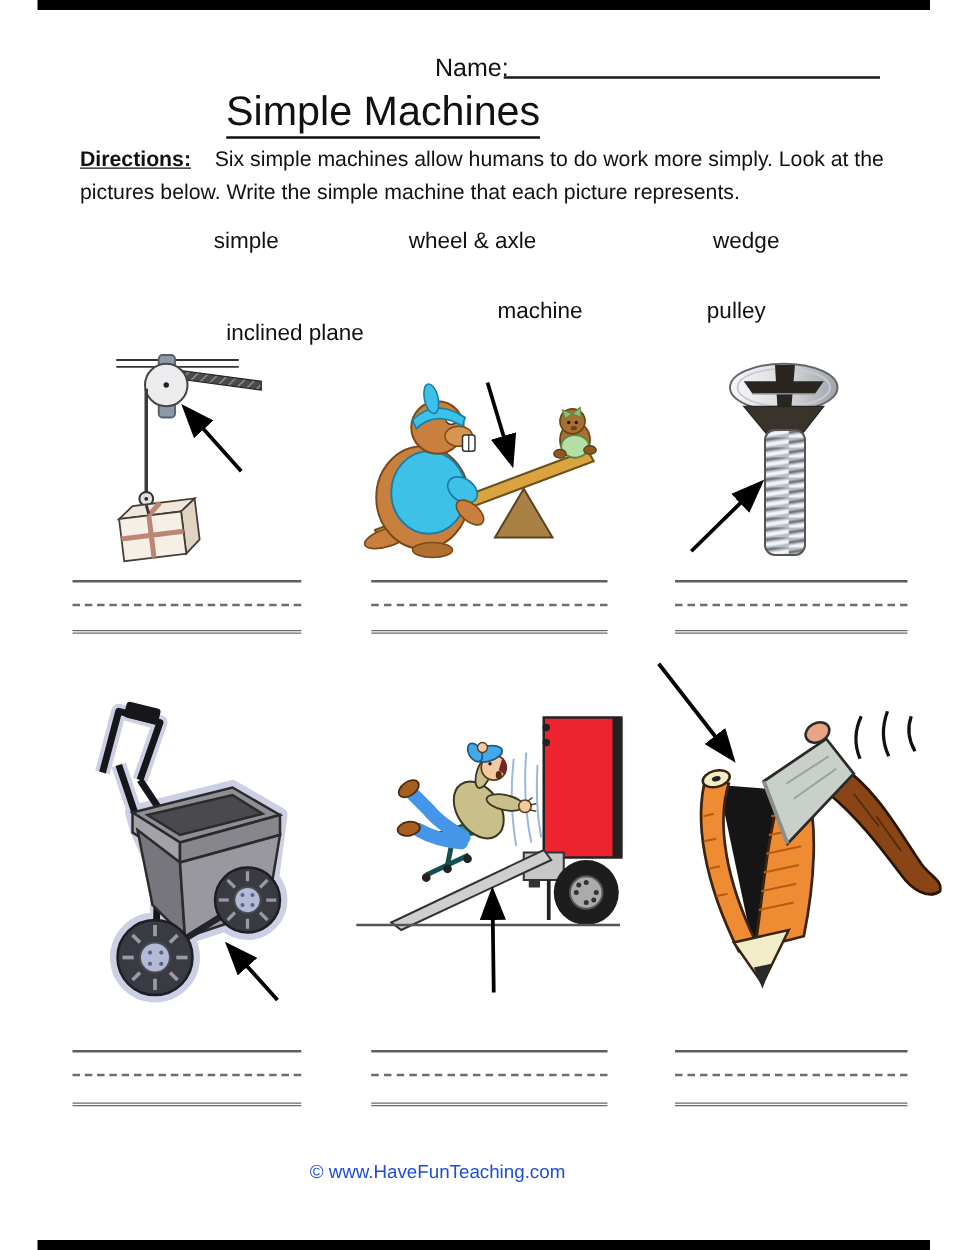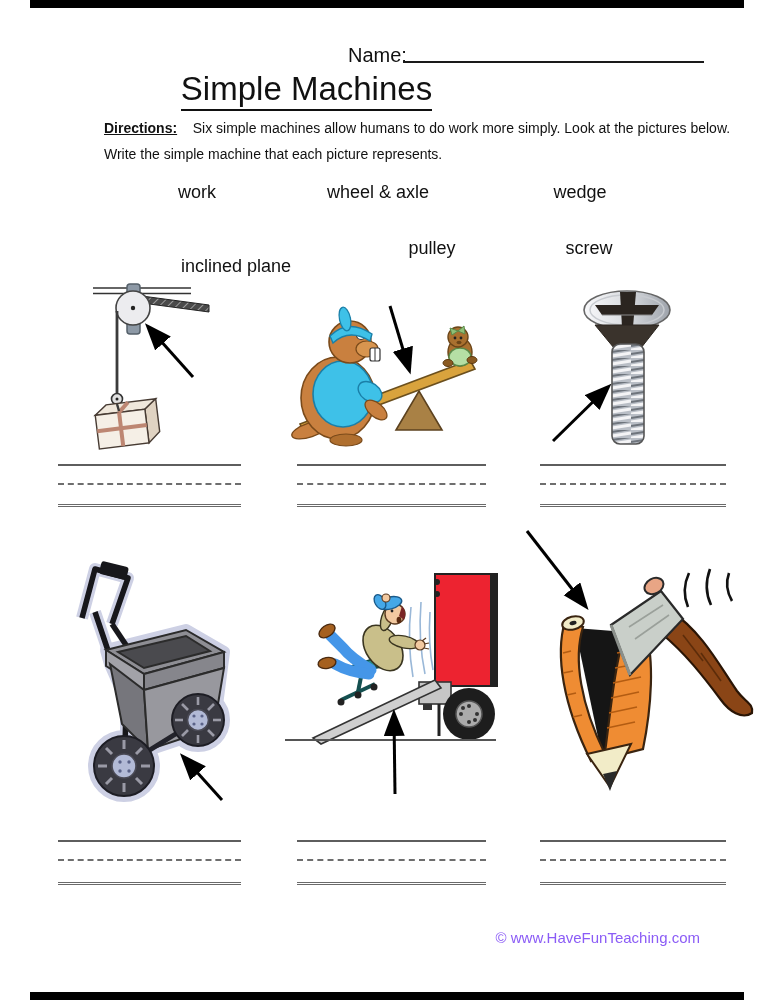--- a/index.html
+++ b/index.html
@@ -16,28 +16,28 @@
   .name-line{position:absolute;top:61px;left:403px;width:301px;border-top:2px solid #1a1a1a;}
 
   .title{
     position:absolute;top:70px;left:0;width:613px;text-align:center;
     font-size:33px;letter-spacing:0px;
   }
   .title span{display:inline-block;border-bottom:2.5px solid #111;padding-bottom:1px;}
 
   .directions{
     position:absolute;top:115px;left:64px;width:652px;
-    font-size:14px;line-height:26px;margin-left:40px;
+    font-size:17px;line-height:26px;
   }
   .directions b{text-decoration:underline;}
 
   .wb{position:absolute;transform:translateX(-50%);font-size:18px;white-space:nowrap;}
   .wb1a{left:197px;top:182px;}
   .wb1b{left:378px;top:182px;}
-  .wb1c{left:580px;top:182px;}
+  .wb1c{left:597px;top:182px;}
   .wb2a{left:236px;top:256px;}
   .wb2b{left:432px;top:238px;}
   .wb2c{left:589px;top:238px;}
 
   .fig{position:absolute;}
   .fig-pulley{left:85px;top:278px;}
   .fig-lever{left:288px;top:290px;}
   .fig-screw{left:535px;top:278px;}
   .fig-cart{left:48px;top:552px;}
   .fig-ramp{left:283px;top:552px;}
@@ -48,45 +48,45 @@
   .answers .dash  {position:absolute;left:0;width:100%;border-top:2px dashed #6e6e6e;}
   .answers .solid2{position:absolute;left:0;width:100%;border-top:3px double #6a6a6a;}
   .ans-r1 .solid1{top:0;} .ans-r1 .dash{top:19px;} .ans-r1 .solid2{top:40px;}
   .ans-r2 .solid1{top:0;} .ans-r2 .dash{top:19px;} .ans-r2 .solid2{top:42px;}
   .col1{left:58px;width:183px;}
   .col2{left:297px;width:189px;}
   .col3{left:540px;width:186px;}
   .row1{top:464px;height:44px;}
   .row2{top:840px;height:46px;}
 
-  .footer{position:absolute;top:929px;left:0;width:700px;text-align:right;font-size:15px;color:#8b5cf6;}
+  .footer{position:absolute;top:929px;left:0;width:700px;text-align:center;font-size:15px;color:#1d4ed8;}
 </style>
 </head>
 <body>
 
 <div class="bar top"></div>
 <div class="bar bottom"></div>
 
 <div class="name-row">Name:</div>
 <div class="name-line"></div>
 
 <div class="title"><span>Simple Machines</span></div>
 
 <div class="directions">
   <b>Directions:</b>
   <span>&nbsp;&nbsp;</span>
   <span>Six simple machines allow humans to do work more simply.  Look at the pictures below.  Write the simple machine that each picture represents.</span>
 </div>
 
-<span class="wb wb1a">work</span>
+<span class="wb wb1a">simple</span>
 <span class="wb wb1b">wheel &amp; axle</span>
 <span class="wb wb1c">wedge</span>
 <span class="wb wb2a">inclined plane</span>
-<span class="wb wb2b">pulley</span>
-<span class="wb wb2c">screw</span>
+<span class="wb wb2b">machine</span>
+<span class="wb wb2c">pulley</span>
 
 <svg class="fig fig-pulley" width="130" height="176" viewBox="0 0 130 176">
   <defs>
     <marker id="ah1" markerWidth="10" markerHeight="10" refX="6" refY="3.5" orient="auto">
       <polygon points="0,0 9,3.5 0,7" fill="#000"></polygon>
     </marker>
     <pattern id="hatch1" width="6" height="6" patternTransform="rotate(45)" patternUnits="userSpaceOnUse">
       <rect width="6" height="6" fill="#4a4a4a"></rect>
         <line x1="0" y1="0" x2="0" y2="6" stroke="#9a9a9a" stroke-width="2"></line>
     </pattern>

